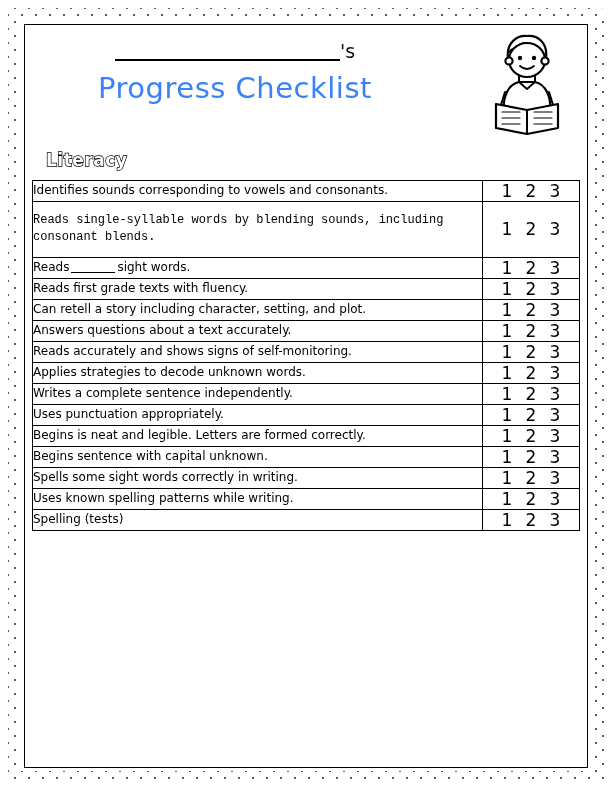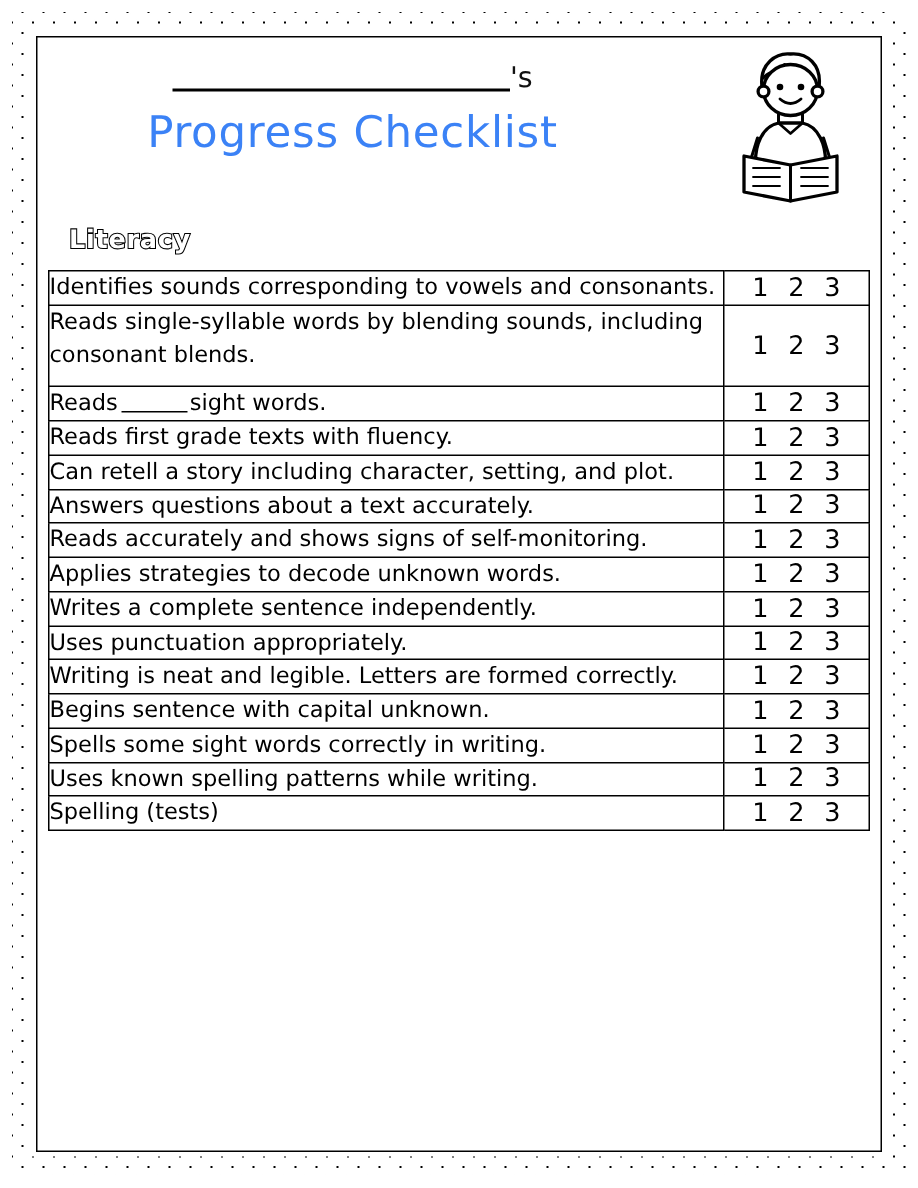--- a/index.html
+++ b/index.html
@@ -143,21 +143,21 @@
     table-layout: fixed;
     border: 1.6px solid #000;
   }
   .checklist td {
     border: 1.4px solid #000;
     padding: 0;
     vertical-align: middle;
   }
   .item-cell {
     font-family: "DejaVu Sans", sans-serif;
-    font-size: 15px;
+    font-size: 12px;
     line-height: 1.45;
     padding: 7px 8px 7px 10px;
     color: #000;
   }
   .scale-cell {
     width: 96px;
     text-align: center;
     padding: 4px 0;
   }
   .scale {
@@ -168,21 +168,21 @@
     font-size: 17px;
     color: #000;
     padding: 0 12px;
   }
   .scale .num {
     display: inline-block;
     min-width: 13px;
     text-align: center;
     cursor: default;
   }
-  .row-tall .item-cell { padding-bottom: 10px; }
+  .row-tall .item-cell { padding-top: 10px; padding-bottom: 10px; font-family: Liberation Mono, monospace; }
   .blank-inline {
     display: inline-block;
     width: 44px;
     border-bottom: 1.3px solid #000;
     height: 11px;
     vertical-align: -2px;
     margin: 0 2px;
   }
 </style>
 </head>
@@ -340,21 +340,21 @@
           <td class="item-cell">Uses punctuation appropriately.</td>
           <td class="scale-cell">
             <div class="scale">
               <span class="num">1</span>
               <span class="num">2</span>
               <span class="num">3</span>
             </div>
           </td>
         </tr>
         <tr>
-          <td class="item-cell">Writing is neat and legible. Letters are formed correctly.</td>
+          <td class="item-cell">Begins is neat and legible. Letters are formed correctly.</td>
           <td class="scale-cell">
             <div class="scale">
               <span class="num">1</span>
               <span class="num">2</span>
               <span class="num">3</span>
             </div>
           </td>
         </tr>
         <tr>
           <td class="item-cell">Begins sentence with capital unknown.</td>

